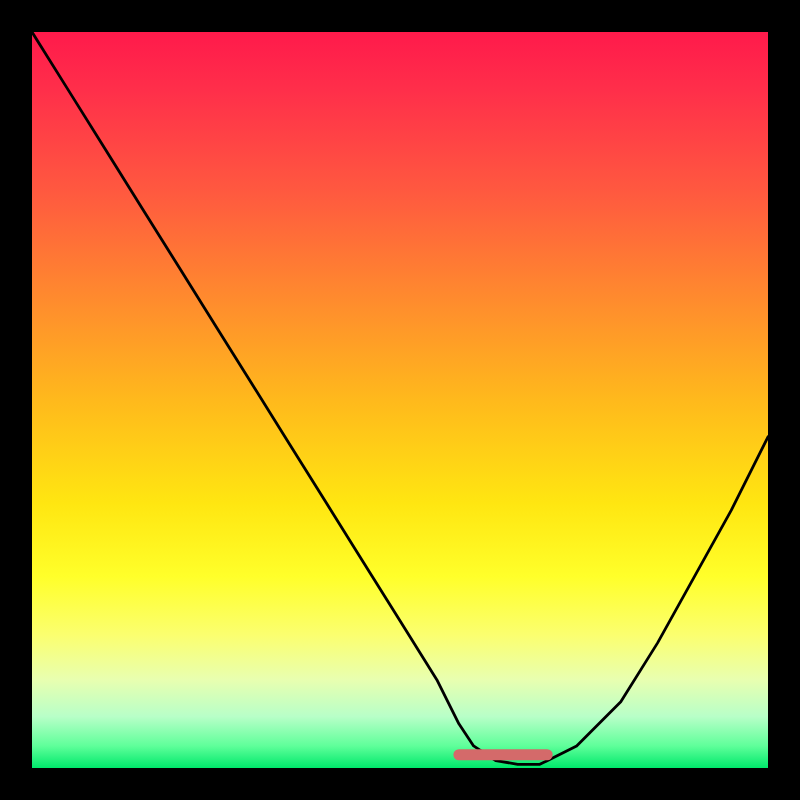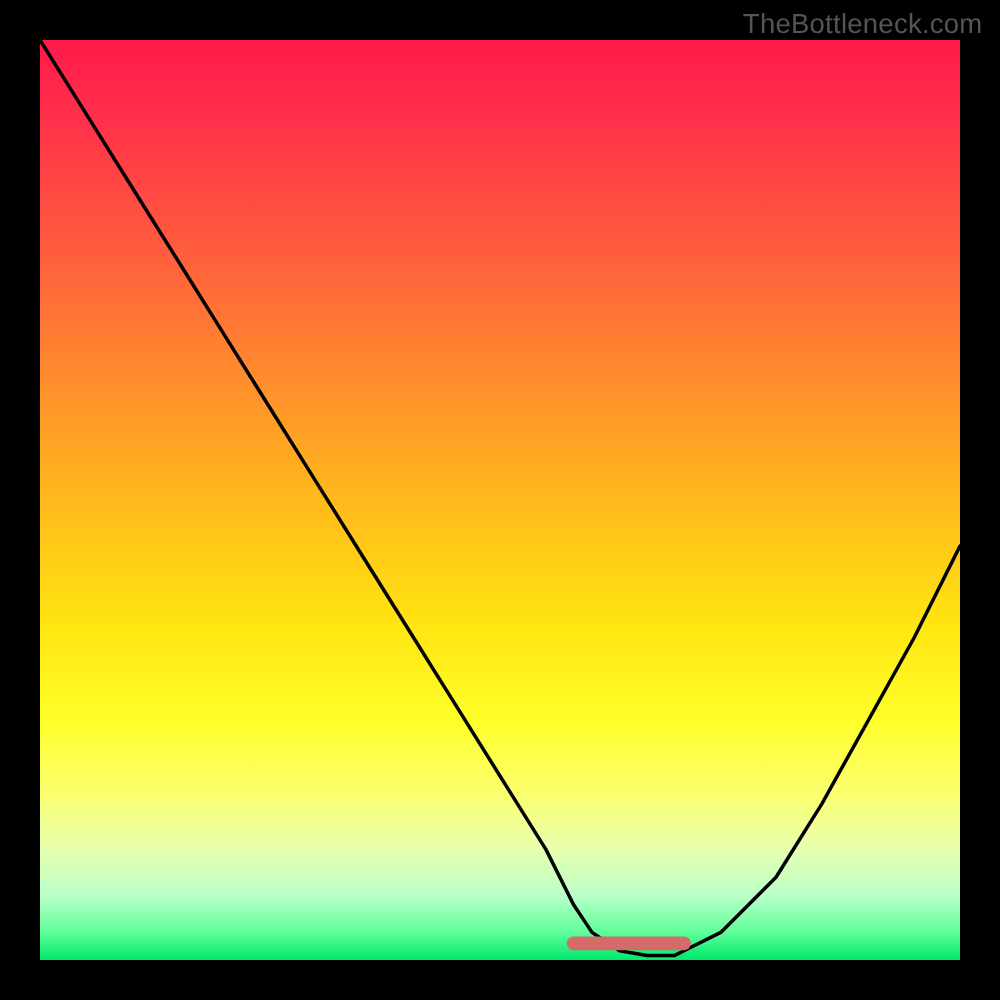--- a/index.html
+++ b/index.html
@@ -60,21 +60,20 @@
     left: 0; top: 0;
     width: 100%;
     height: 100%;
   }
 </style>
 </head>
 <body>
 
 <div class="container">
 
-  <div class="watermark">TheBottleneck.com</div>
 
   <div class="plot-area">
     <div class="gradient-bg"></div>
     <svg class="chart" viewBox="0 0 736 736" preserveAspectRatio="none">
       <path id="curve-path" fill="none" stroke="#000000" stroke-width="2.8" stroke-linejoin="round" stroke-linecap="round" d="M0.00 0.00 L36.80 58.88 L73.60 117.76 L110.40 176.64 L147.20 235.52 L184.00 294.40 L220.80 353.28 L257.60 412.16 L294.40 471.04 L331.20 529.92 L368.00 588.80 L404.80 647.68 L426.88 691.84 L441.60 713.92 L463.68 728.64 L485.76 732.32 L507.84 732.32 L515.20 728.64 L544.64 713.92 L588.80 669.76 L625.60 610.88 L662.40 544.64 L699.20 478.40 L736.00 404.80"></path>
       <path id="optimal-path" fill="none" stroke="#d46a6a" stroke-width="11" stroke-linecap="round" d="M426.88 722.75 L515.20 722.75"></path>
     </svg>
   </div>
 
 </div>

